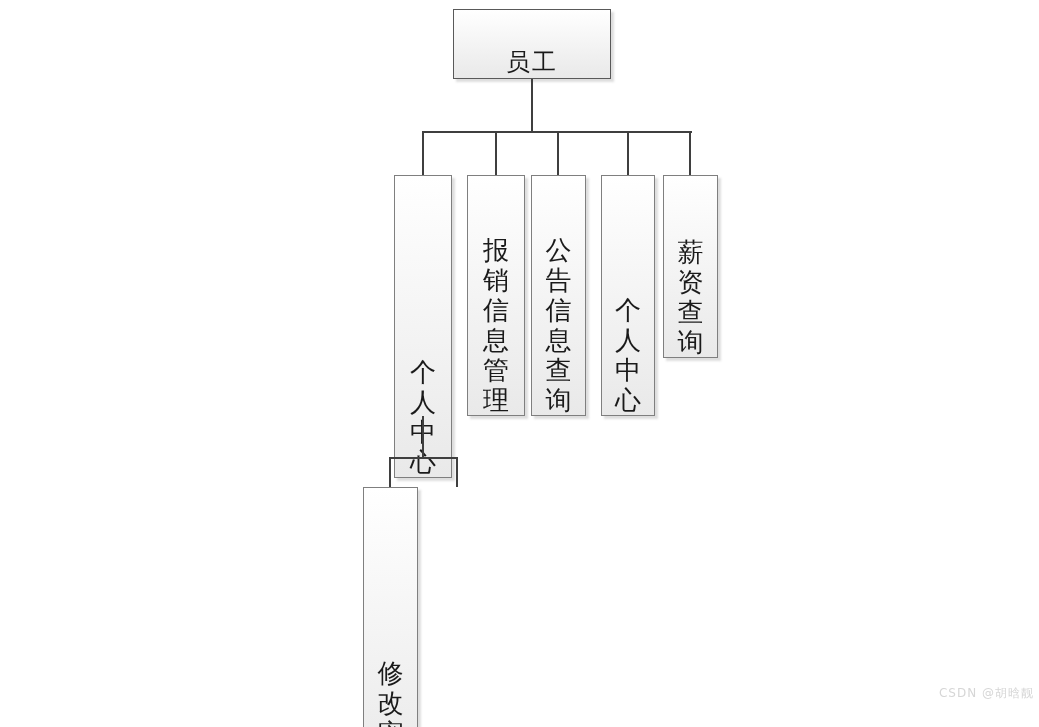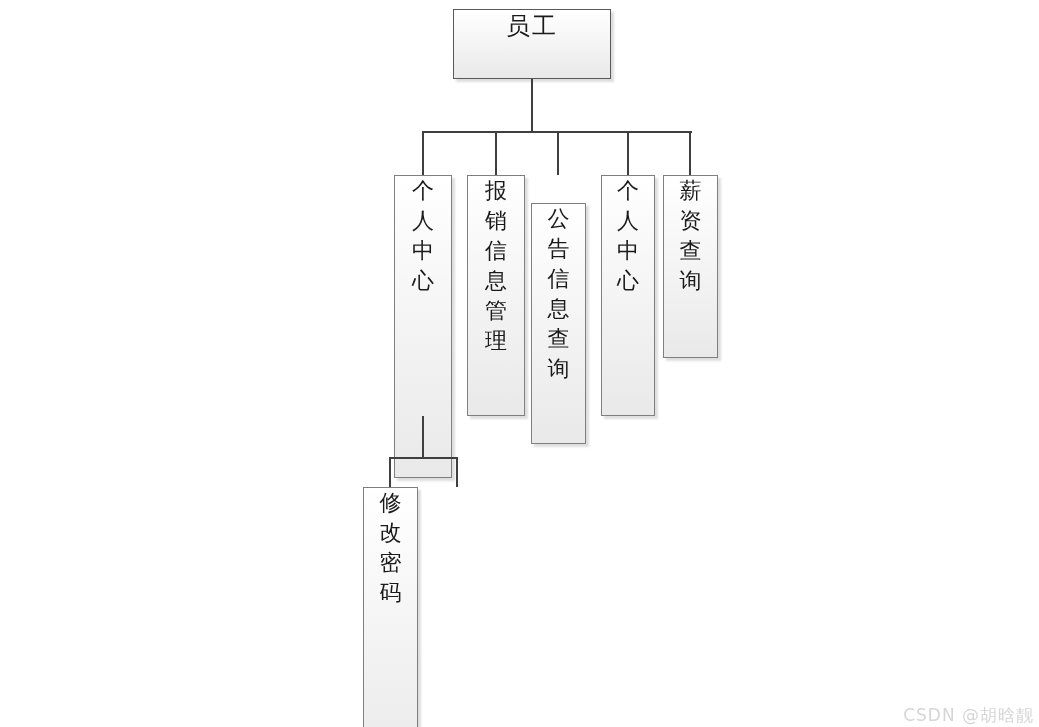--- a/index.html
+++ b/index.html
@@ -20,43 +20,42 @@
     height:727px;
     background:#ffffff;
     overflow:hidden;
   }
   .node{
     position:absolute;
     border:1px solid var(--border-node);
     background:linear-gradient(180deg,var(--fill-top) 0%,var(--fill-bottom) 100%);
     box-shadow:3px 3px 2px rgba(160,160,160,0.35);
     display:flex;
-    align-items:flex-start;
+    align-items:flex-end;
     justify-content:center;
     color:var(--text);
   }
   .node.root{
     left:453px; top:9px; width:158px; height:70px;
     border-color:var(--border-root);
     font-size:24px;
     letter-spacing:2px;
   }
   .vlabel{
     display:block;
     width:26px;
-    font-size:22px;
+    font-size:26px;
     line-height:30px;
     text-align:center;
     word-break:break-all;
-    font-family:Liberation Serif, serif;
   }
   
   .n1{left:394px; top:175px; width:58px; height:303px;}
   .n2{left:467px; top:175px; width:58px; height:241px;}
-  .n3{left:531px; top:175px; width:55px; height:241px;margin-top:28px;}
+  .n3{left:531px; top:175px; width:55px; height:241px;}
   .n4{left:601px; top:175px; width:54px; height:241px;}
   .n5{left:663px; top:175px; width:55px; height:183px;}
   
   .n6{left:363px; top:487px; width:55px; height:292px;}
   .n7{left:429px; top:487px; width:56px; height:229px;}
   .line{
     position:absolute;
     background:var(--line);
   }
   .v-root   {left:531px; top:79px;  width:2px;  height:53px;}
@@ -66,22 +65,22 @@
   .d3       {left:557px; top:131px; width:2px;  height:44px;}
   .d4       {left:627px; top:131px; width:2px;  height:44px;}
   .d5       {left:689px; top:131px; width:2px;  height:44px;}
   .v-pc     {left:422px; top:416px; width:2px;  height:43px;}
   .h-bar2   {left:389px; top:457px; width:69px; height:2px;}
   .dA       {left:389px; top:457px; width:2px;  height:30px;}
   .dB       {left:456px; top:457px; width:2px;  height:30px;}
   .watermark{
     position:absolute;
     right:5px;
-    bottom:0;
-    font-size:17px;
+    bottom:25px;
+    font-size:12px;
     color:var(--watermark);
     letter-spacing:1px;
     user-select:none;
   }
 </style>
 </head>
 <body>
 
 <div class="canvas">
 

